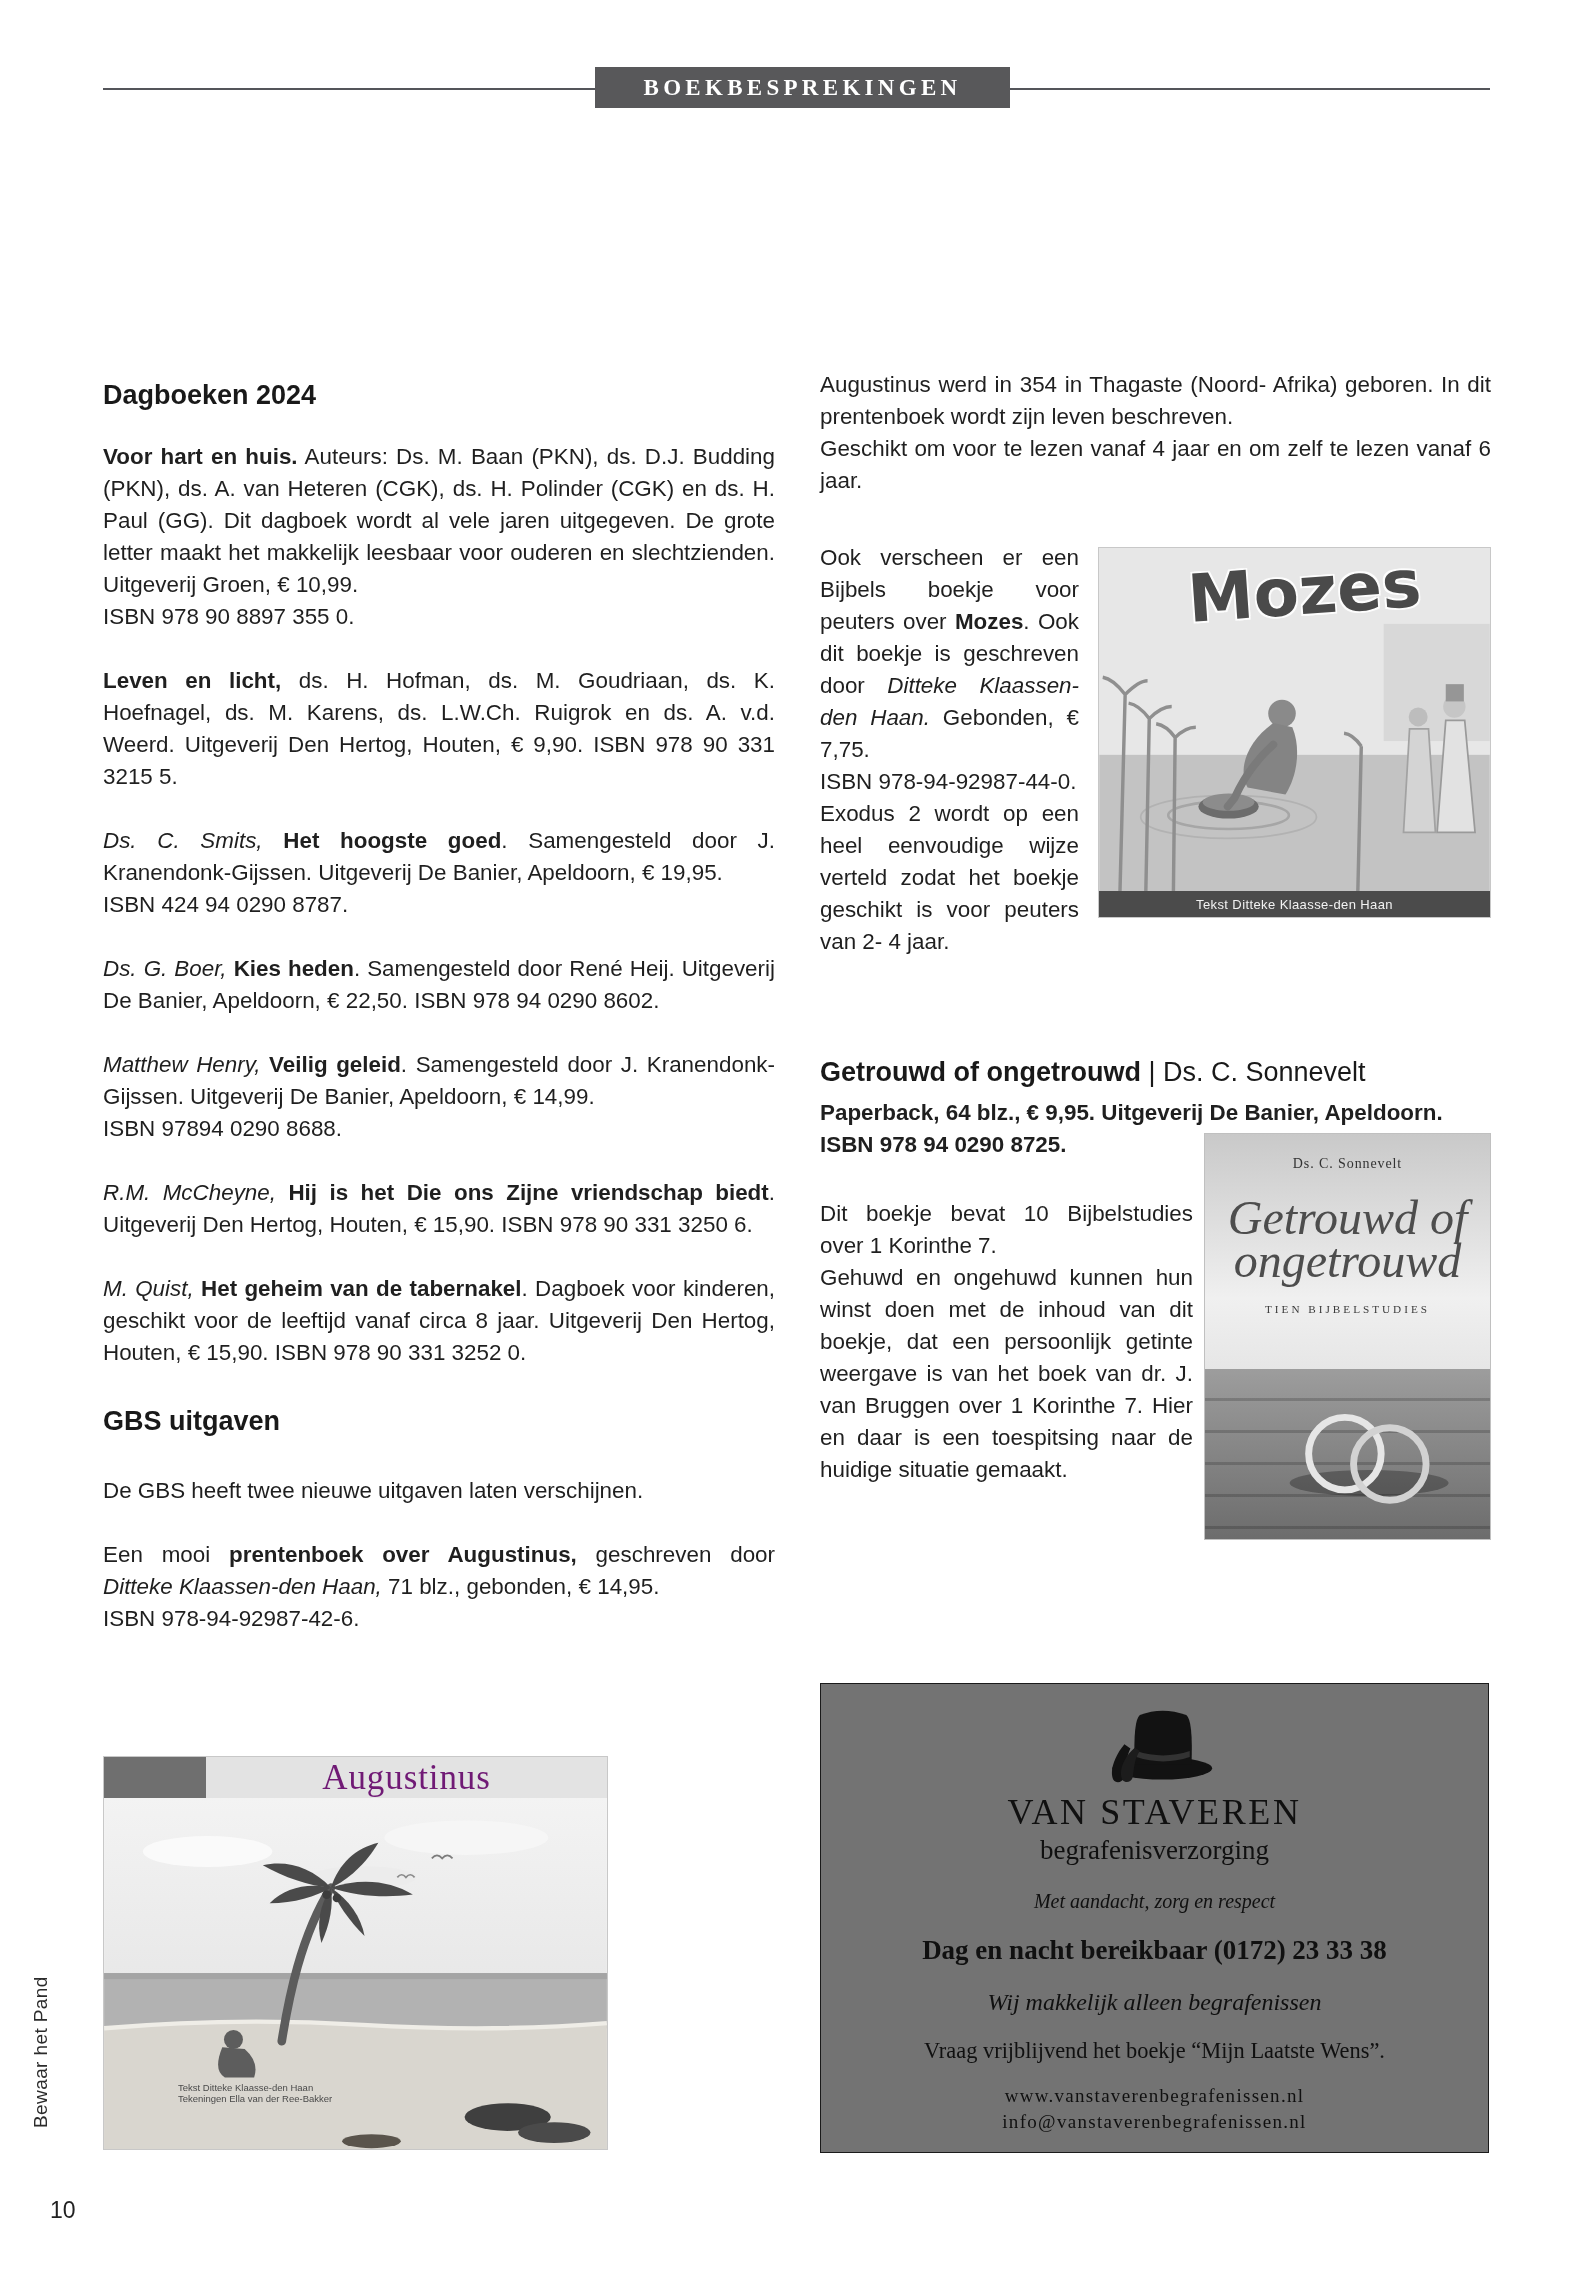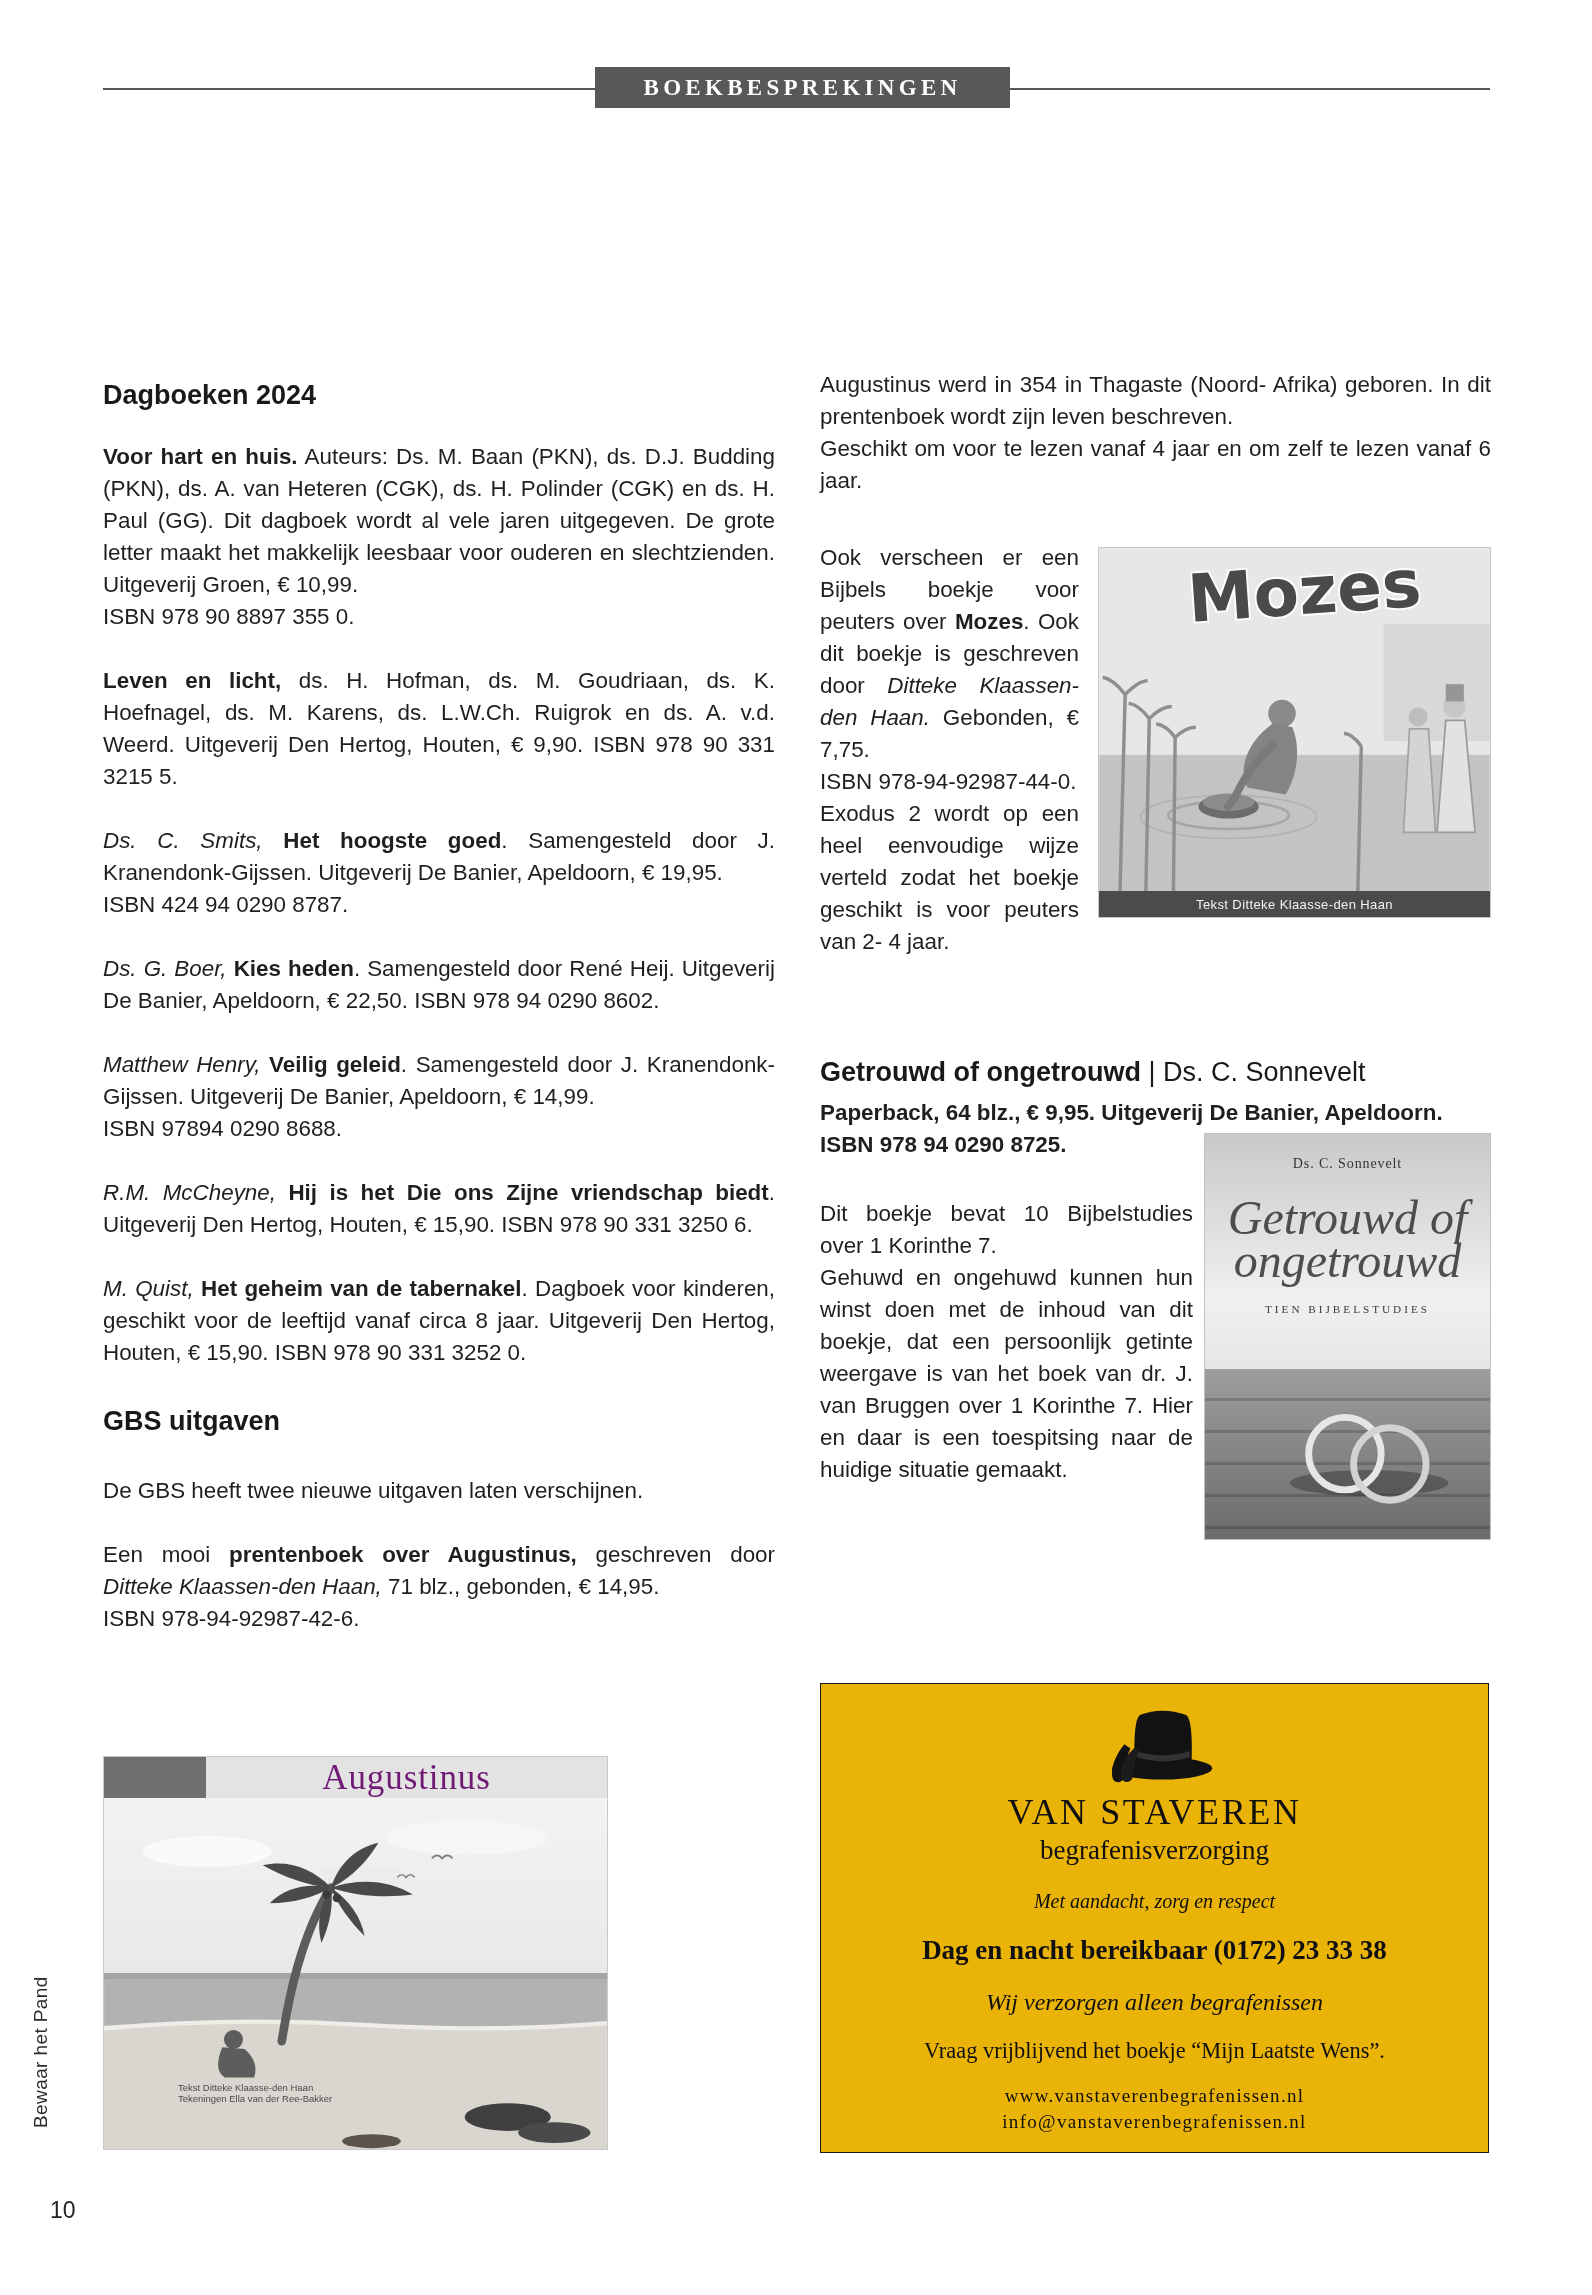--- a/index.html
+++ b/index.html
@@ -87,21 +87,21 @@
   .get-photo {
     position:relative; height:171px; overflow:hidden;
     background-image:
       repeating-linear-gradient(180deg, rgba(0,0,0,0) 0 29px, rgba(0,0,0,0.18) 29px 32px),
       linear-gradient(#9d9d9d, #6c6c6c);
   }
 
   
   .ad-box {
     position:absolute; left:820px; top:1683px; width:669px; height:470px;
-    border:1.7px solid #1a1a1a; background:#eab308;
+    border:1.7px solid #1a1a1a; background:#737373;
     display:flex; flex-direction:column; align-items:center; text-align:center;
     font-family:"Liberation Serif", serif; color:#101010;
   }
   .ad-icon { margin-top:17.3px; }
   .ad-name { font-size:36px; letter-spacing:2.6px; margin-top:7px; }
   .ad-name2 { font-size:27px; margin-top:1.7px; }
   .ad-tagline { font-style:italic; font-size:20px; margin-top:24px; }
   .ad-phone { font-weight:700; font-size:27px; margin-top:22.4px; }
   .ad-line2 { font-style:italic; font-size:24px; margin-top:22.4px; }
   .ad-line3 { font-size:22.4px; margin-top:22.4px; }
@@ -262,21 +262,21 @@
       <ellipse cx="84" cy="78" rx="58" ry="13" fill="#121212"></ellipse>
       <path d="M52 74 Q50 22 58 16 Q84 6 112 16 Q120 22 118 74 Z" fill="#121212"></path>
       <path d="M54 58 Q85 68 116 58 L116 65 Q85 75 54 65 Z" fill="#333333"></path>
       <path d="M40 50 C30 62 22 80 27 91 C30 96 38 95 40 88 C42 80 42 64 47 55 Z" fill="#121212"></path>
       <path d="M52 54 C40 64 32 82 38 92 C42 96 49 94 50 87 C51 78 52 66 58 58 Z" fill="#1c1c1c"></path>
     </svg>
     <div class="ad-name">VAN STAVEREN</div>
     <div class="ad-name2">begrafenisverzorging</div>
     <div class="ad-tagline">Met aandacht, zorg en respect</div>
     <div class="ad-phone">Dag en nacht bereikbaar (0172) 23 33 38</div>
-    <div class="ad-line2">Wij verzorgen alleen begrafenissen</div>
+    <div class="ad-line2">Wij makkelijk alleen begrafenissen</div>
     <div class="ad-line3">Vraag vrijblijvend het boekje “Mijn Laatste Wens”.</div>
     <div class="ad-web">www.vanstaverenbegrafenissen.nl</div>
     <div class="ad-email">info@vanstaverenbegrafenissen.nl</div>
   </div>
 
   <div class="spine">Bewaar het Pand</div>
   <div class="page-number">10</div>
 
 </div>
 

